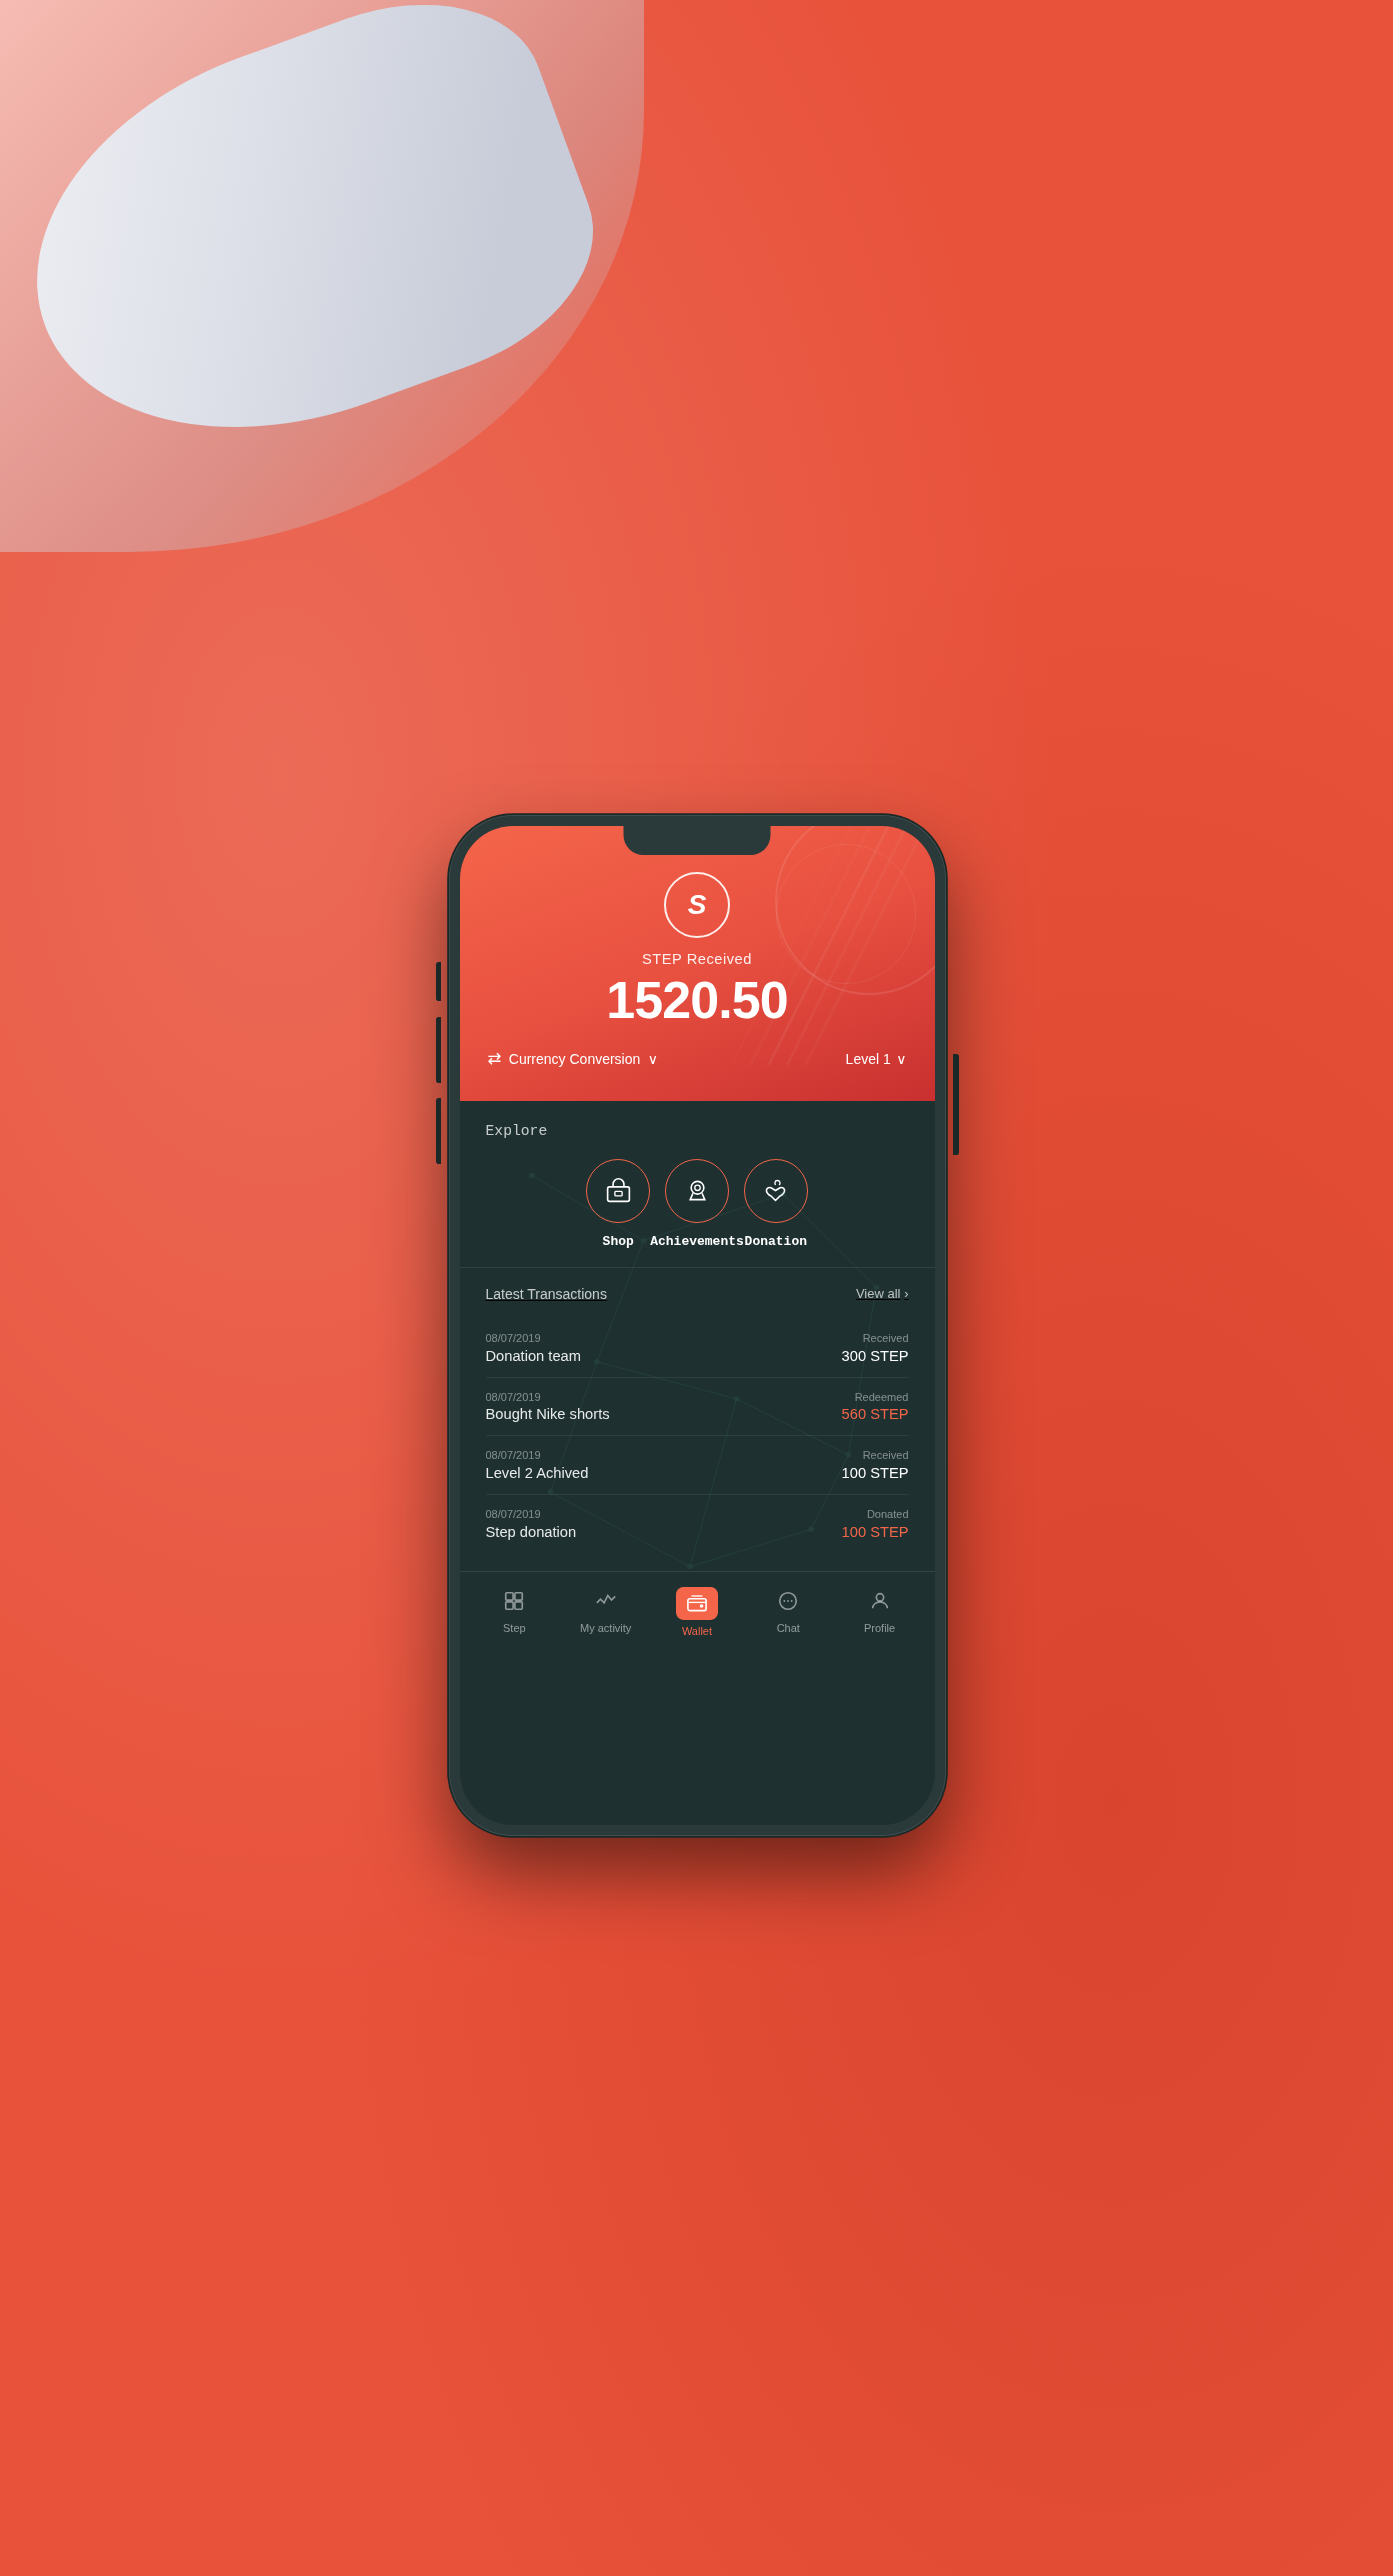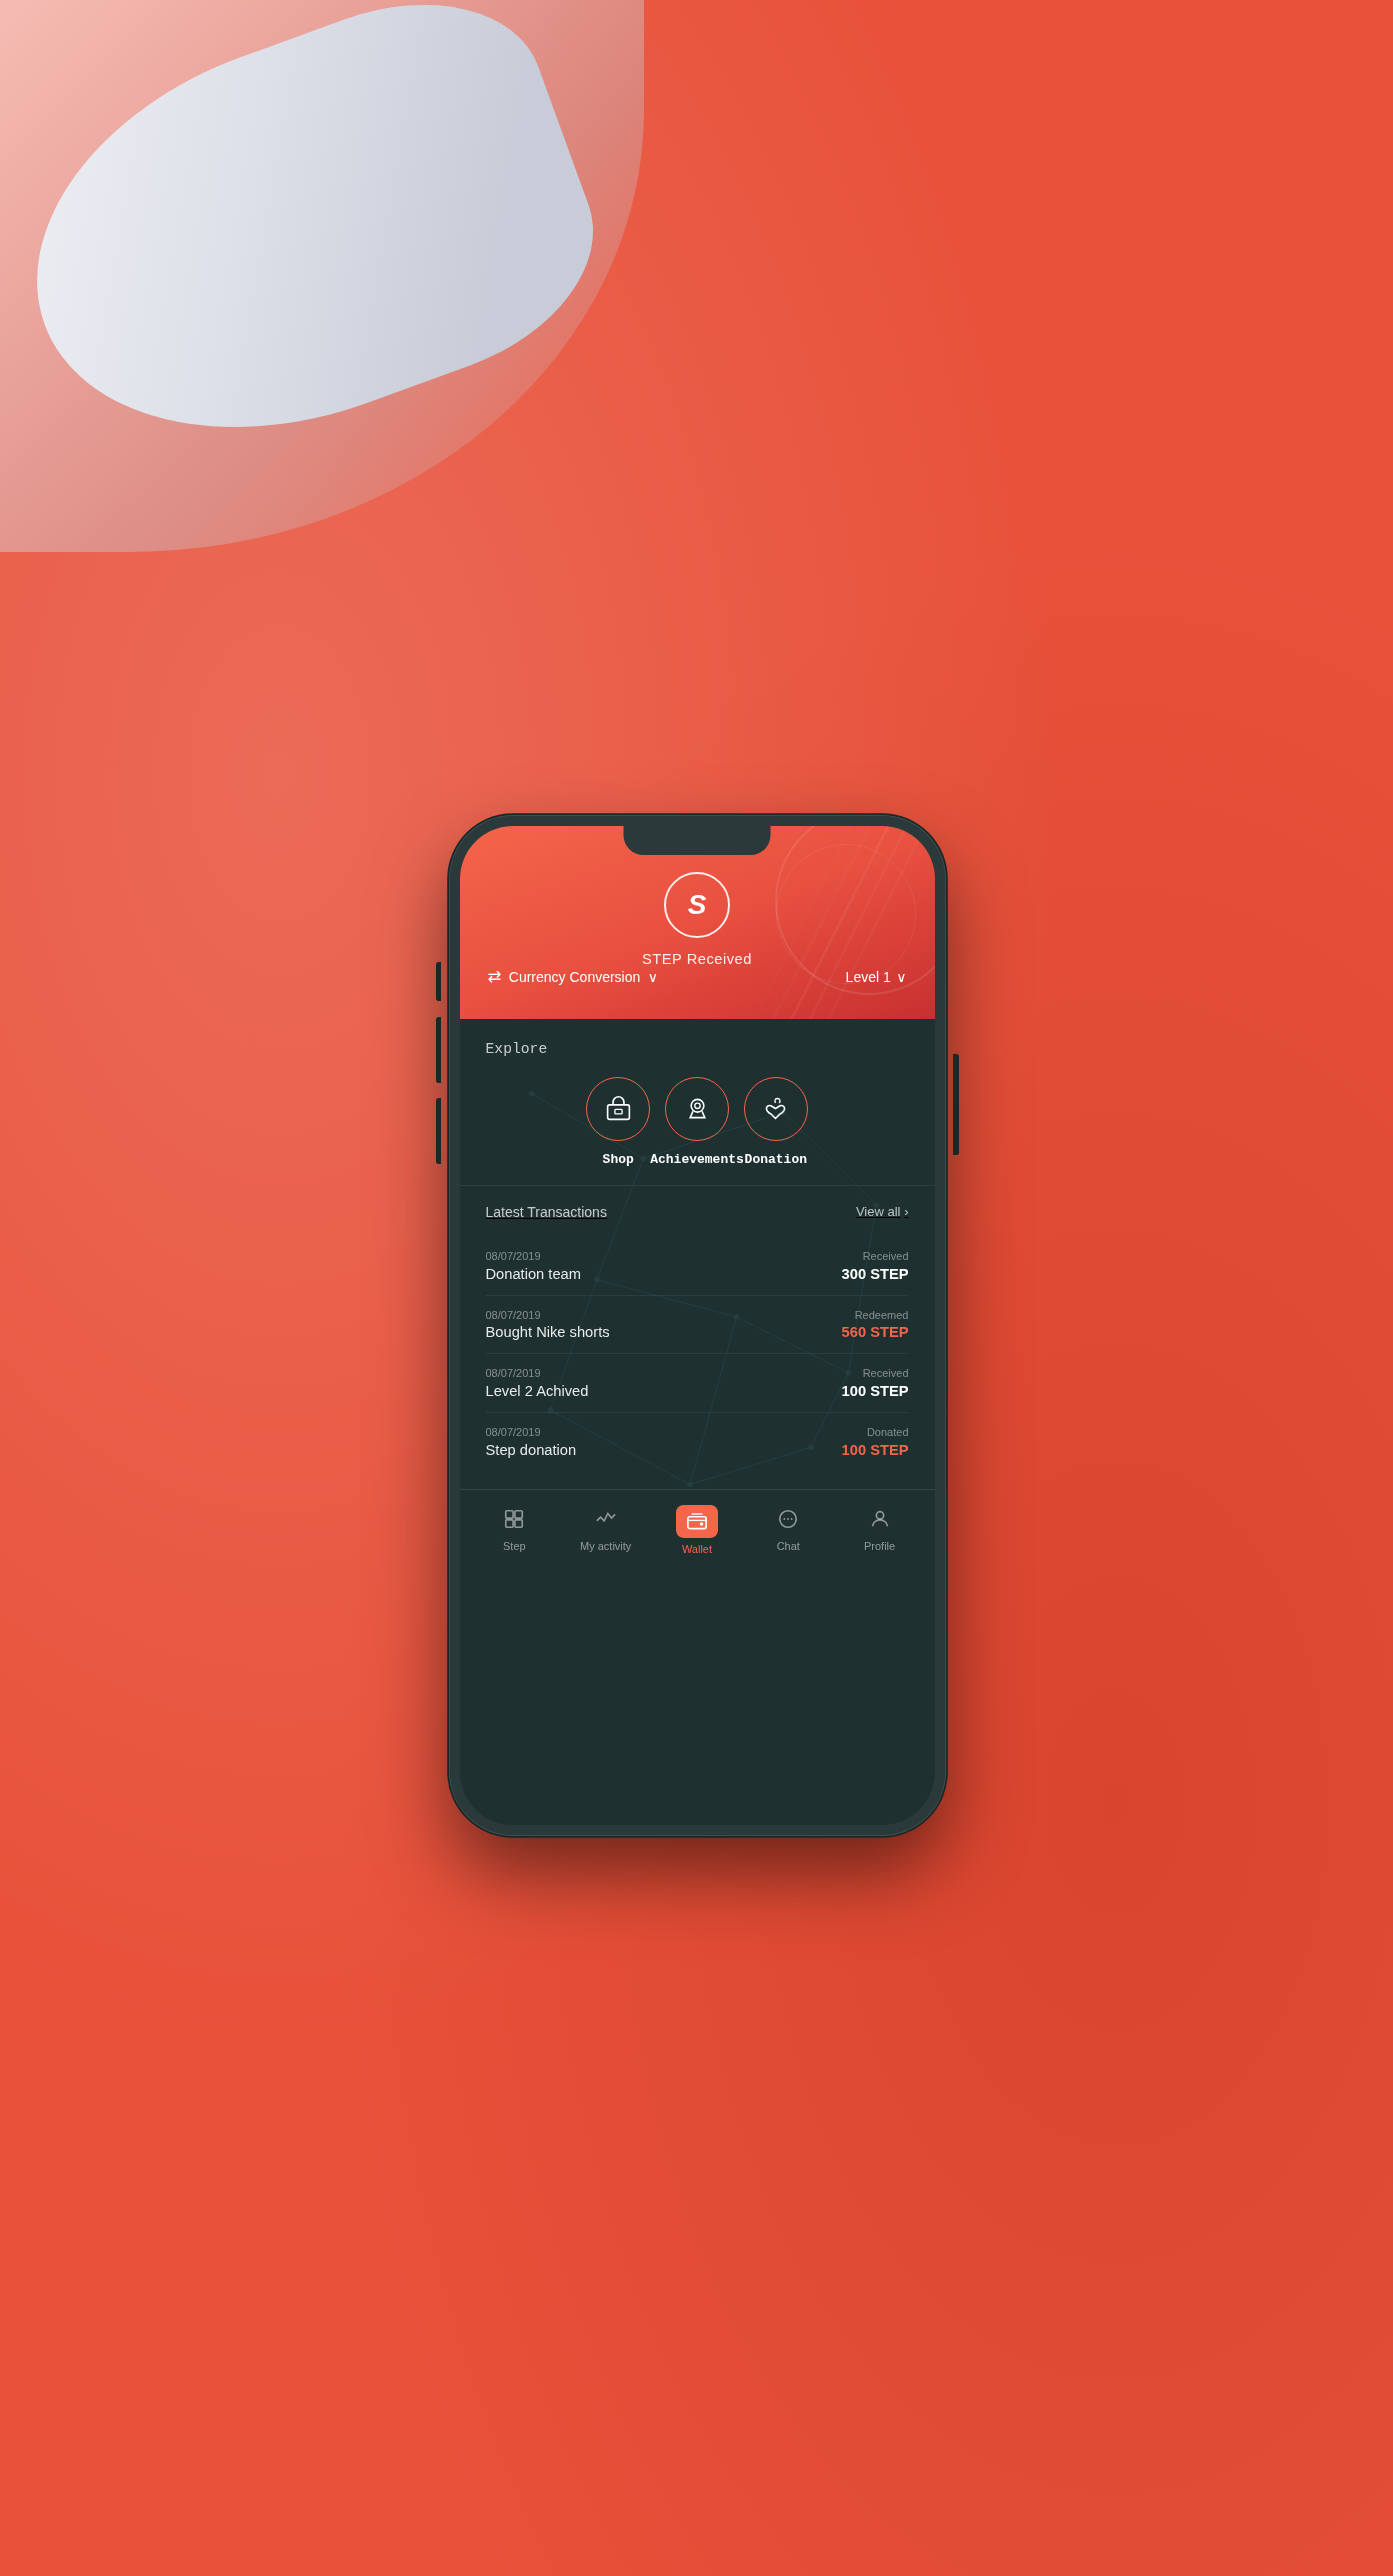--- a/index.html
+++ b/index.html
@@ -334,21 +334,21 @@
     }
 
     .tx-type {
       color: rgba(255,255,255,0.45);
       font-size: 11px;
       margin-bottom: 3.7px;
     }
 
     .tx-amount {
       font-size: 14.7px;
-      font-weight: 700;
+      font-weight: 400;
       text-align: right;
     }
 
     .tx-amount.received {
       color: white;
     }
 
     .tx-amount.redeemed {
       color: #f4654a;
       padding-left: 40px;
@@ -447,20 +447,21 @@
             <line x1="180" y1="0" x2="40" y2="280" stroke="white" stroke-width="2" opacity="0.15"></line>
           </svg>
         </div>
 
         <div class="logo-circle">
           <span class="logo-s">S</span>
         </div>
 
         <div class="balance-label">STEP Received</div>
 
+        <div class="balance-amount">1520.50</div>
 
         <div class="header-actions">
           <div class="currency-btn">
             <span class="currency-icon">⇄</span>
             <span>Currency Conversion</span>
             <span>∨</span>
           </div>
           <div class="level-btn">
             <span>Level 1</span>
             <span>∨</span>

